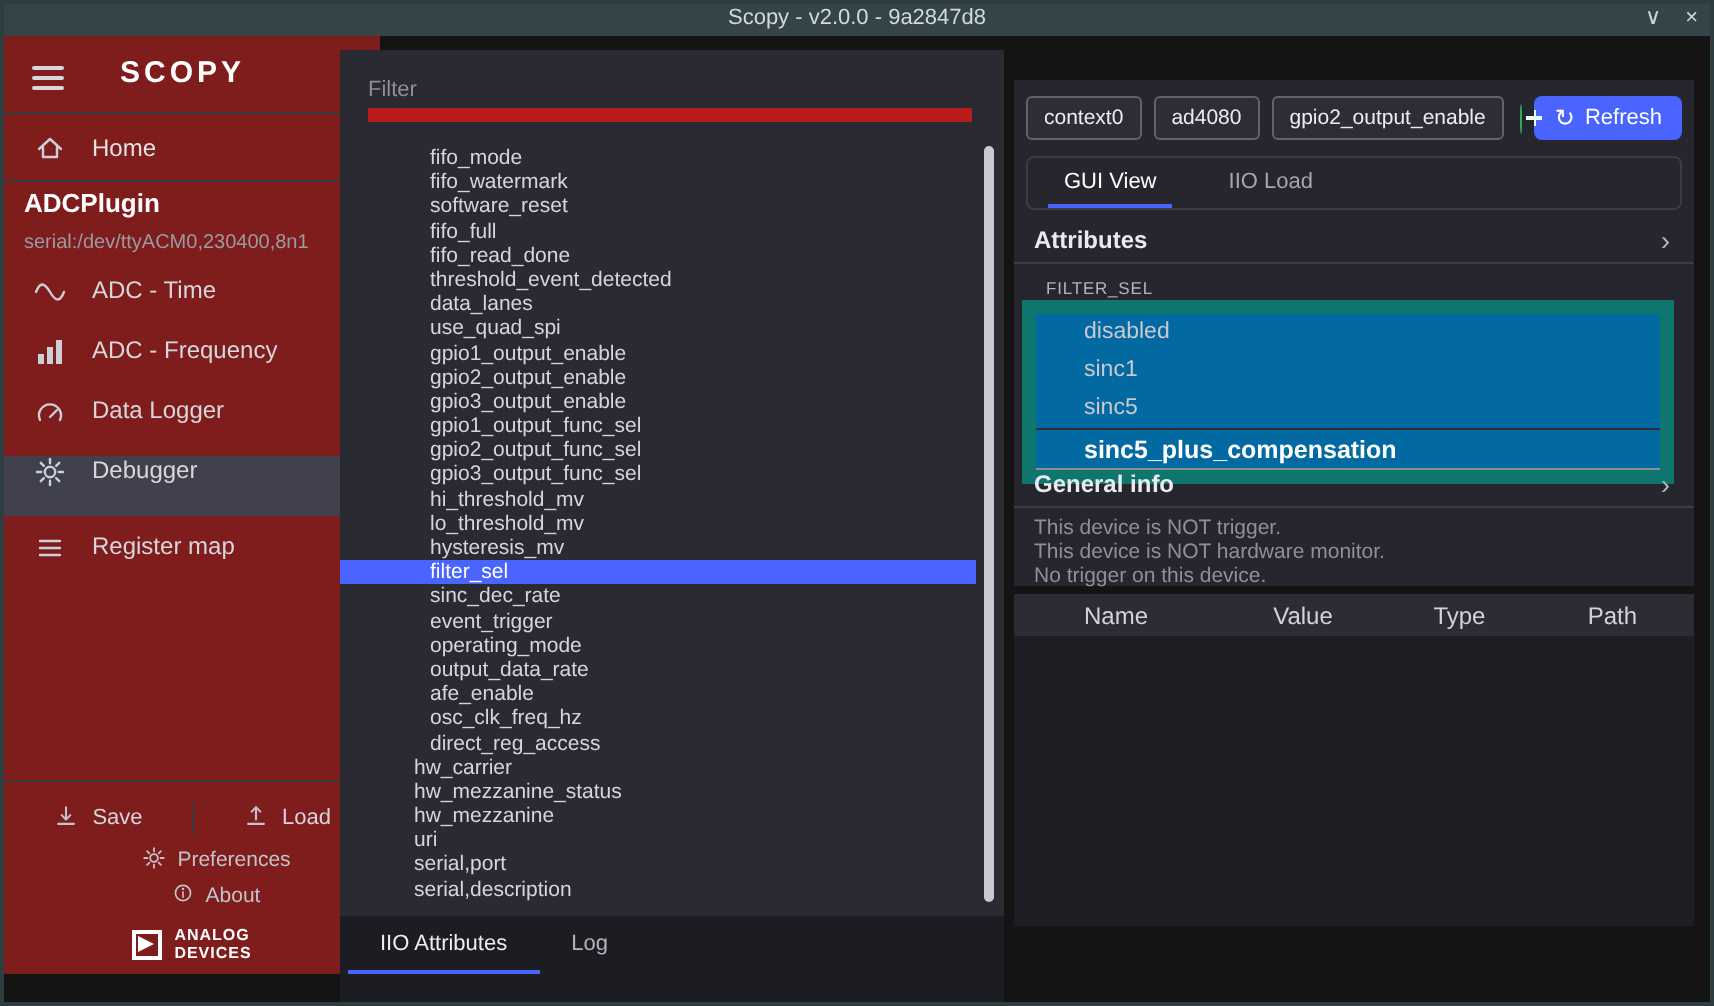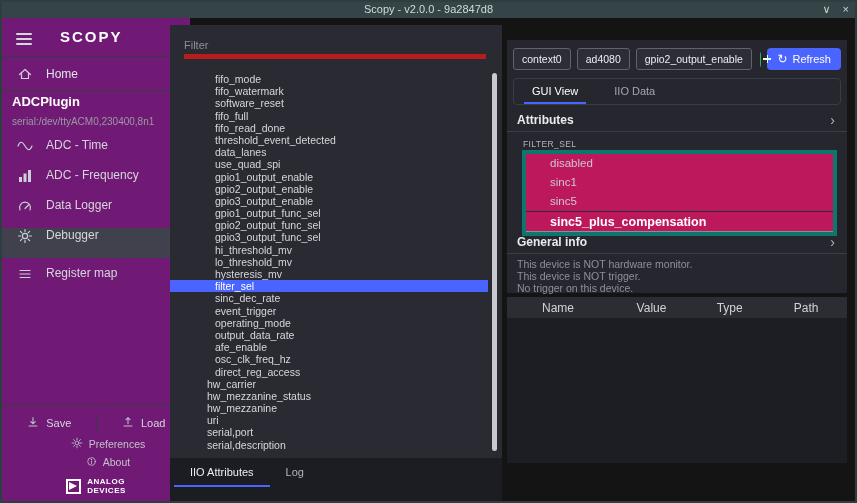--- a/index.html
+++ b/index.html
@@ -15,21 +15,21 @@
   
   .titlebar {
     position:absolute; left:0; top:0; width:857px; height:18px;
     background:#344447; display:flex; align-items:center; justify-content:center;
   }
   .tb-title { font-size:11px; color:#d2dadb; }
   .tb-btns { position:absolute; right:8px; top:0; height:18px; display:flex; align-items:center; gap:12px; }
   .tb-btn { font-size:11px; color:#cdd6d6; cursor:default; line-height:18px; }
 
   
-  .sidebar { position:absolute; left:2px; top:18px; width:188px; bottom:2px; background:#701a75; }
+  .sidebar { position:absolute; left:2px; top:18px; width:188px; bottom:16px; background:#7f1d1d; }
   .hamburger { position:absolute; left:14px; top:12px; width:16px; }
   .hamburger i { display:block; height:2px; background:#d6d6dc; margin:3px 0; border-radius:1px; }
   .logo { position:absolute; left:58px; top:10px; font-size:15px; font-weight:bold; letter-spacing:2px; color:#fff; }
   .sep { position:absolute; left:0; right:0; height:1px; background:#3a3a44; }
   .home-row { position:absolute; left:0; top:42px; right:0; height:28px; display:flex; align-items:center; padding-left:14px; gap:12px; font-size:12px; color:#e2e2e6; }
   .plugin-block { position:absolute; left:0; top:76px; right:0; height:38px; padding-left:10px; }
   .plugin-name { font-size:13px; font-weight:bold; color:#fff; }
   .plugin-uri { font-size:10px; color:#9a9aa2; margin-top:7px; white-space:nowrap; }
   .plugin-chev { position:absolute; right:10px; top:8px; font-size:15px; color:#cfcfd6; }
   .side-items { position:absolute; left:0; top:120px; right:0; }
@@ -53,21 +53,21 @@
   .adi { margin-top:6px; display:flex; align-items:center; justify-content:center; gap:6px; }
   .adi-mark { width:15px; height:15px; border:2px solid #fff; position:relative; }
   .adi-mark::before { content:""; position:absolute; left:1px; top:1.5px; width:0; height:0;
       border-left:8px solid #fff; border-top:4px solid transparent; border-bottom:4px solid transparent; }
   .adi-text { font-size:8px; font-weight:bold; color:#fff; line-height:9px; letter-spacing:0.5px; }
 
   
   .middle { position:absolute; left:170px; top:25px; width:332px; height:433px; background:#2a2a33; }
   .filter-wrap { position:absolute; left:14px; right:16px; top:10px; }
   .filter-input { width:100%; background:transparent; border:none; outline:none;
-      border-bottom:5px solid #b91c1c; color:#ddd; font-size:11px; padding:2px 0 3px 0; }
+      border-bottom:7px solid #b91c1c; color:#ddd; font-size:11px; padding:2px 0 3px 0; }
   .filter-input::placeholder { color:#8e8e96; }
   .tree { position:absolute; left:0; right:14px; top:48px; bottom:4px; overflow:hidden; }
   .tree-row { height:12.2px; line-height:12.2px; font-size:10.5px; color:#d6d6da; padding-left:45px; white-space:nowrap; }
   .tree-row.l1 { padding-left:37px; }
   .tree-row.selected { background:#4a64ff; color:#fff; }
   .mscroll { position:absolute; right:5px; top:48px; width:5px; height:378px; background:#c8cacf; border-radius:3px; }
 
   .bottom-bar { position:absolute; left:170px; top:458px; width:332px; height:43px; background:#1c1c23; }
   .btabs { display:flex; padding-left:4px; }
   .btab { padding:8px 16px 7px 16px; font-size:11px; color:#b4b4bc; border-bottom:2px solid transparent; }
@@ -93,21 +93,21 @@
   .gtab.active::after { content:""; position:absolute; left:10px; right:10px; bottom:0; height:2px; background:#4a64ff; }
 
   .sect { position:absolute; left:0; right:0; height:24px; display:flex; align-items:center;
       justify-content:space-between; padding:0 12px 0 10px; border-bottom:1px solid #3c3c46;
       font-size:12px; font-weight:bold; color:#eaeaee; }
   .sect .chev { color:#b6b6be; font-size:14px; font-weight:normal; }
   .sect-attributes { top:68px; }
   .sect-general { top:190px; }
 
   .attr-label { position:absolute; left:16px; top:99px; font-size:8.5px; letter-spacing:0.4px; color:#b4b4bc; }
-  .opt-box { position:absolute; left:15px; right:10px; top:110px; background:#be185d; border:4px solid #0f766e; }
+  .opt-box { position:absolute; left:4px; right:10px; top:110px; background:#0369a1; border:7px solid #0f766e; }
   .opt { height:19px; line-height:19px; padding-left:24px; font-size:11.5px; color:#c9c9cf; }
   .opt-selected { height:21px; line-height:21px; padding-left:24px; font-size:12.5px; font-weight:bold; color:#fff;
       border-top:1px solid #2d2d37; border-bottom:1px solid #8d8d95; }
 
   .info-lines { position:absolute; left:10px; right:10px; top:218px; }
   .info-line { font-size:10.5px; color:#8f8f97; line-height:12px; margin-bottom:0; }
 
   .card-table { position:absolute; left:507px; top:297px; width:340px; height:166px; background:#1d1d24; }
   .thead { display:flex; height:21px; align-items:center; background:#2c2c35; font-size:12px; color:#d2d2d8; }
   .th { text-align:center; }
@@ -305,21 +305,21 @@
     <span class="crumb">gpio2_output_enable</span>
     <span class="add-btn"></span>
     <button class="refresh-btn">
       <span class="refresh-glyph">↻</span>
       <span>Refresh</span>
     </button>
   </div>
 
   <div class="gtabs">
     <div class="gtab active">GUI View</div>
-    <div class="gtab">IIO Data</div>
+    <div class="gtab">IIO Load</div>
   </div>
 
   <div class="sect sect-attributes">
     <span>Attributes</span>
     <span class="chev">›</span>
   </div>
 
   <div class="attr-label">FILTER_SEL</div>
   <div class="opt-box">
     <div class="opt">disabled</div>
@@ -327,22 +327,22 @@
     <div class="opt">sinc5</div>
     <div class="opt-selected">sinc5_plus_compensation</div>
   </div>
 
   <div class="sect sect-general">
     <span>General info</span>
     <span class="chev">›</span>
   </div>
 
   <div class="info-lines">
+    <div class="info-line">This device is NOT trigger.</div>
     <div class="info-line">This device is NOT hardware monitor.</div>
-    <div class="info-line">This device is NOT trigger.</div>
     <div class="info-line">No trigger on this device.</div>
   </div>
 </div>
 
 <div class="card-table">
   <div class="thead">
     <div class="th th-name">Name</div>
     <div class="th th-value">Value</div>
     <div class="th th-type">Type</div>
     <div class="th th-path">Path</div>

